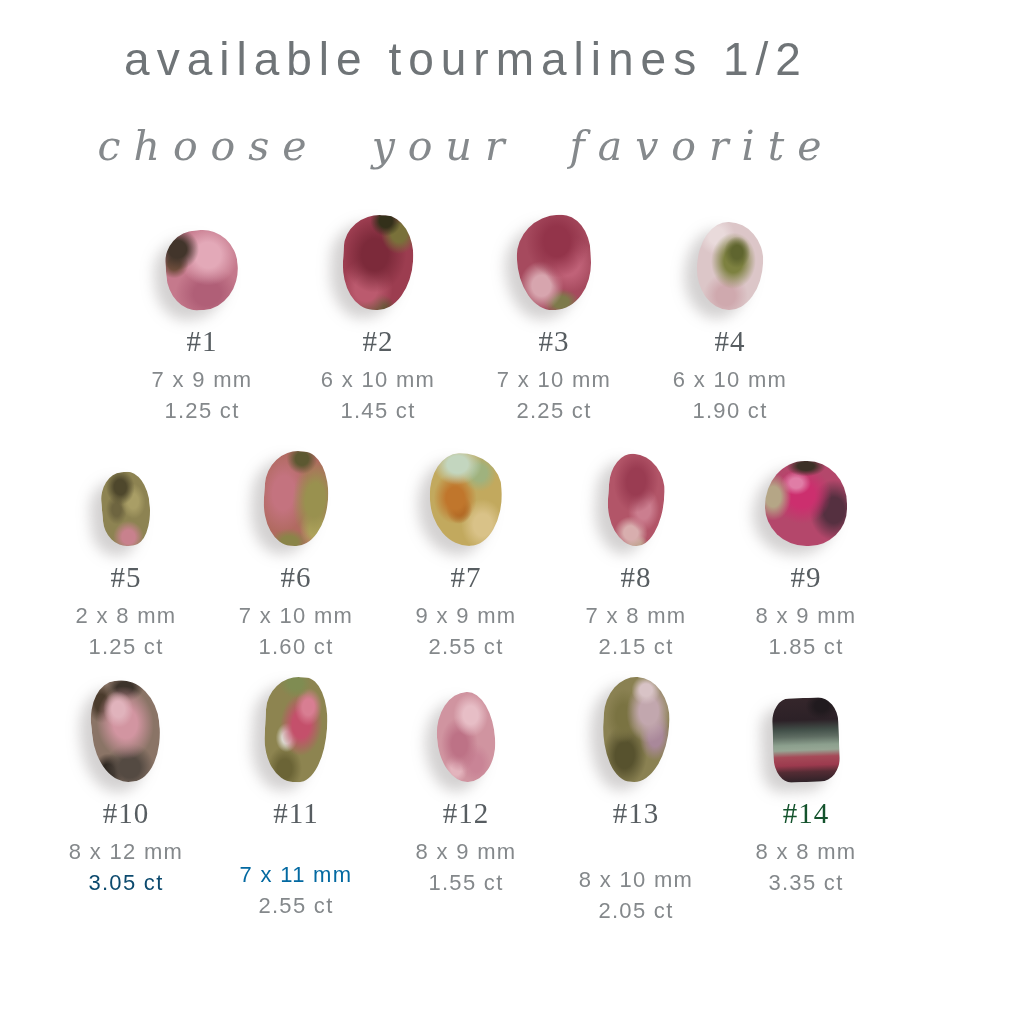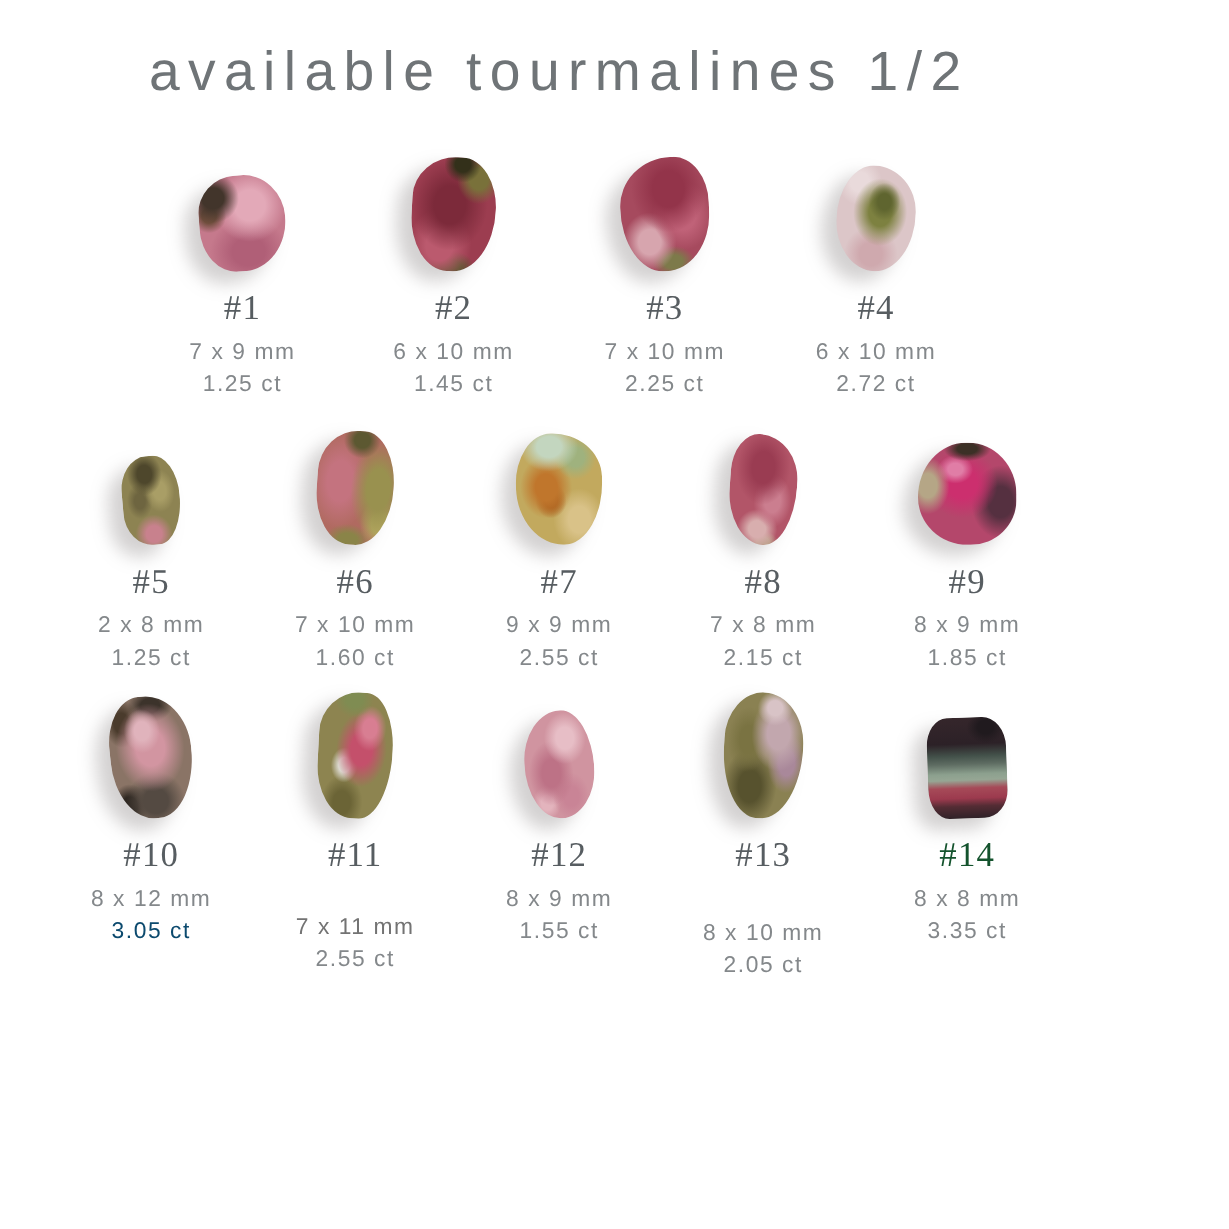--- a/index.html
+++ b/index.html
@@ -26,31 +26,32 @@
   .row-2 .stonebox{height:100px;}
   .row-3 .stonebox{height:100px;}
   .stone{
     box-shadow:-12px 9px 14px rgba(128,122,122,0.35);
   }
   .glabel{
     margin-top:15px;font-family:"Liberation Serif",serif;
     font-size:29px;color:#575d61;letter-spacing:1px;
   }
   .gdetail{
-    font-family:"Liberation Sans",sans-serif;font-size:19px;
+    font-family:"Liberation Sans",sans-serif;font-size:22px;
     color:#84888b;letter-spacing:1.3px;
   }
   .gsize{margin-top:9px;}
   .gcarat{margin-top:5px;}
 </style>
 </head>
 <body>
 
 <div class="page" style="background: rgb(255, 255, 255);">
   <h1 class="title" style="color: rgb(111, 116, 119);">available tourmalines 1/2</h1>
+  <div class="subtitle" style="color: rgb(133, 137, 140);">choose your favorite</div>
   <div class="grid">
       <div class="row row-1">
         <div class="cell">
     <div class="stonebox">
       <div class="stone" style="width: 72px; height: 80px; border-radius: 48% 52% 55% 45% / 42% 50% 58%; transform: rotate(-4deg); background-color: rgb(197, 121, 140); background-image: radial-gradient(30% 26% at 18% 22%, rgb(66, 53, 43) 0%, rgb(66, 53, 43) 42%, transparent 100%), radial-gradient(20% 18% at 12% 40%, rgb(110, 77, 60) 0%, rgb(110, 77, 60) 42%, transparent 100%), radial-gradient(42% 38% at 60% 32%, rgb(227, 169, 184) 0%, rgb(227, 169, 184) 42%, transparent 100%), radial-gradient(45% 35% at 55% 80%, rgb(176, 95, 119) 0%, rgb(176, 95, 119) 42%, transparent 100%);"></div>
     </div>
     <div class="glabel" style="color: rgb(87, 93, 97);">#1</div>
     <div class="gdetail gsize" style="color: rgb(132, 136, 139);">7 x 9 mm</div>
     <div class="gdetail gcarat" style="color: rgb(132, 136, 139);">1.25 ct</div>
   </div>
@@ -69,21 +70,21 @@
     <div class="glabel" style="color: rgb(87, 93, 97);">#3</div>
     <div class="gdetail gsize" style="color: rgb(132, 136, 139);">7 x 10 mm</div>
     <div class="gdetail gcarat" style="color: rgb(132, 136, 139);">2.25 ct</div>
   </div>
         <div class="cell">
     <div class="stonebox">
       <div class="stone" style="width: 66px; height: 88px; border-radius: 46% 54% 50% 50% / 52% 44% 56% 48%; transform: rotate(2deg); background-color: rgb(220, 198, 200); background-image: radial-gradient(20% 18% at 60% 34%, rgb(95, 101, 47) 0%, rgb(95, 101, 47) 42%, transparent 100%), radial-gradient(34% 32% at 55% 44%, rgb(125, 129, 64) 0%, rgb(125, 129, 64) 42%, transparent 100%), radial-gradient(28% 22% at 28% 16%, rgb(233, 218, 219) 0%, rgb(233, 218, 219) 42%, transparent 100%), radial-gradient(34% 26% at 45% 84%, rgb(207, 169, 174) 0%, rgb(207, 169, 174) 42%, transparent 100%);"></div>
     </div>
     <div class="glabel" style="color: rgb(87, 93, 97);">#4</div>
     <div class="gdetail gsize" style="color: rgb(132, 136, 139);">6 x 10 mm</div>
-    <div class="gdetail gcarat" style="color: rgb(132, 136, 139);">2.72 ct</div>
+    <div class="gdetail gcarat" style="color: rgb(132, 136, 139);">1.90 ct</div>
   </div>
       </div>
       <div class="row row-2">
         <div class="cell">
     <div class="stonebox">
       <div class="stone" style="width: 48px; height: 74px; border-radius: 52% 48% 46% 54% / 44% 52% 60% 42%; transform: rotate(-5deg); background-color: rgb(141, 131, 82); background-image: radial-gradient(30% 24% at 42% 20%, rgb(78, 71, 44) 0%, rgb(78, 71, 44) 42%, transparent 100%), radial-gradient(26% 24% at 66% 40%, rgb(169, 158, 102) 0%, rgb(169, 158, 102) 42%, transparent 100%), radial-gradient(22% 20% at 30% 50%, rgb(110, 101, 64) 0%, rgb(110, 101, 64) 42%, transparent 100%), radial-gradient(32% 22% at 50% 88%, rgb(200, 129, 141) 0%, rgb(200, 129, 141) 42%, transparent 100%);"></div>
     </div>
     <div class="glabel" style="color: rgb(87, 93, 97);">#5</div>
     <div class="gdetail gsize" style="color: rgb(132, 136, 139);">2 x 8 mm</div>
     <div class="gdetail gcarat" style="color: rgb(132, 136, 139);">1.25 ct</div>
@@ -128,21 +129,21 @@
     </div>
     <div class="glabel" style="color: rgb(87, 93, 97);">#10</div>
     <div class="gdetail gsize" style="color: rgb(132, 136, 139);">8 x 12 mm</div>
     <div class="gdetail gcarat" style="color: #0c4a6e;">3.05 ct</div>
   </div>
         <div class="cell">
     <div class="stonebox">
       <div class="stone" style="width: 62px; height: 105px; border-radius: 58% 42% 46% 54% / 36% 50% 60% 48%; transform: rotate(3deg); background-color: rgb(141, 132, 80); background-image: radial-gradient(26% 14% at 45% 6%, rgb(127, 140, 82) 0%, rgb(127, 140, 82) 42%, transparent 100%), radial-gradient(22% 18% at 68% 28%, rgb(216, 126, 146) 0%, rgb(216, 126, 146) 42%, transparent 100%), radial-gradient(34% 30% at 58% 45%, rgb(196, 80, 107) 0%, rgb(196, 80, 107) 42%, transparent 100%), radial-gradient(18% 14% at 36% 58%, rgb(220, 217, 208) 0%, rgb(220, 217, 208) 42%, transparent 100%), radial-gradient(28% 22% at 35% 88%, rgb(107, 100, 54) 0%, rgb(107, 100, 54) 42%, transparent 100%);"></div>
     </div>
     <div class="glabel" style="color: rgb(87, 93, 97);">#11</div>
-    <div class="gdetail gsize" style="color: #737373; margin-top: 32px;">7 x 11 mm</div>
+    <div class="gdetail gsize" style="color: #0369a1; margin-top: 32px;">7 x 11 mm</div>
     <div class="gdetail gcarat" style="color: rgb(132, 136, 139);">2.55 ct</div>
   </div>
         <div class="cell">
     <div class="stonebox">
       <div class="stone" style="width: 58px; height: 90px; border-radius: 55% 45% 50% 50% / 48% 55% 45% 52%; transform: rotate(-3deg); background-color: rgb(208, 148, 160); background-image: radial-gradient(30% 24% at 60% 26%, rgb(231, 190, 198) 0%, rgb(231, 190, 198) 42%, transparent 100%), radial-gradient(32% 30% at 38% 58%, rgb(189, 114, 134) 0%, rgb(189, 114, 134) 42%, transparent 100%), radial-gradient(26% 22% at 65% 80%, rgb(201, 132, 150) 0%, rgb(201, 132, 150) 42%, transparent 100%), radial-gradient(20% 16% at 30% 85%, rgb(227, 180, 189) 0%, rgb(227, 180, 189) 42%, transparent 100%);"></div>
     </div>
     <div class="glabel" style="color: rgb(87, 93, 97);">#12</div>
     <div class="gdetail gsize" style="color: rgb(132, 136, 139);">8 x 9 mm</div>
     <div class="gdetail gcarat" style="color: rgb(132, 136, 139);">1.55 ct</div>
   </div>

